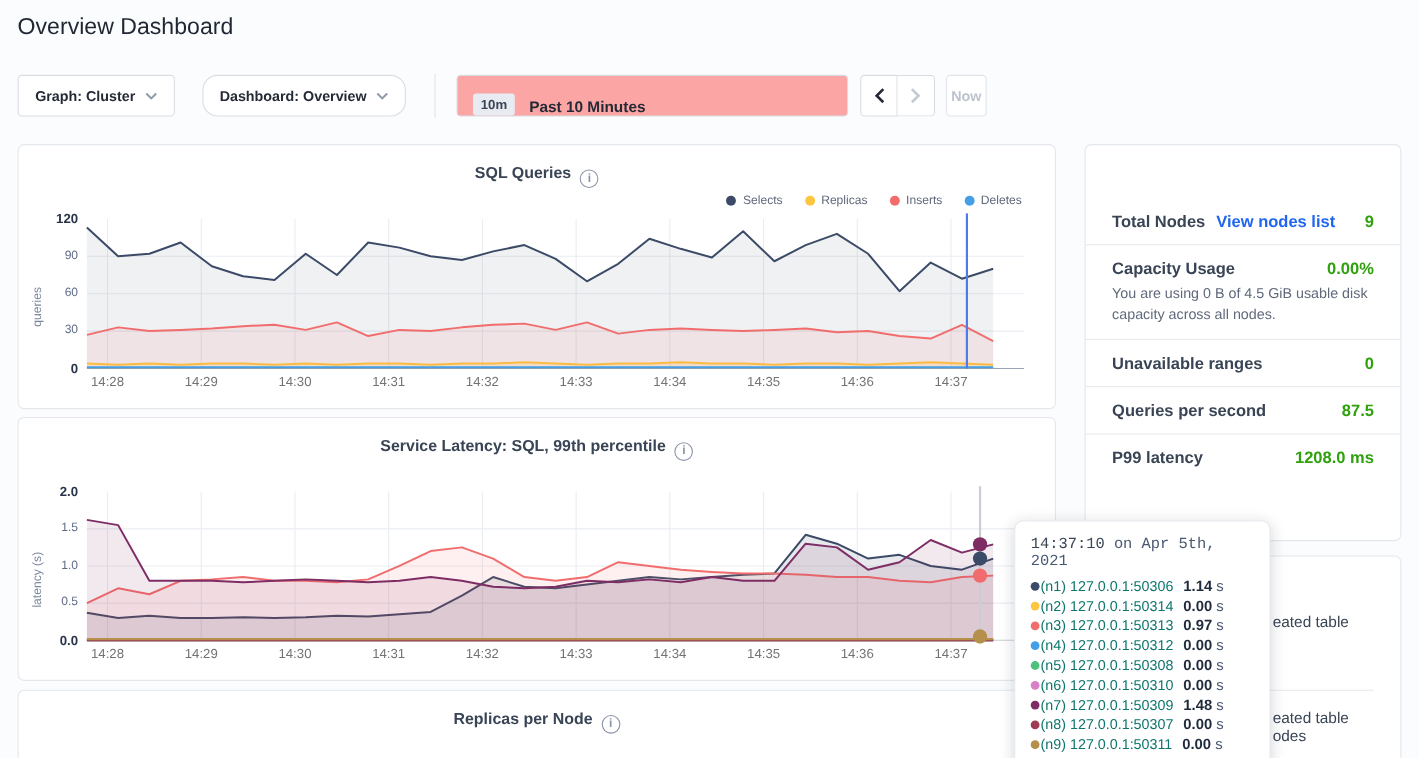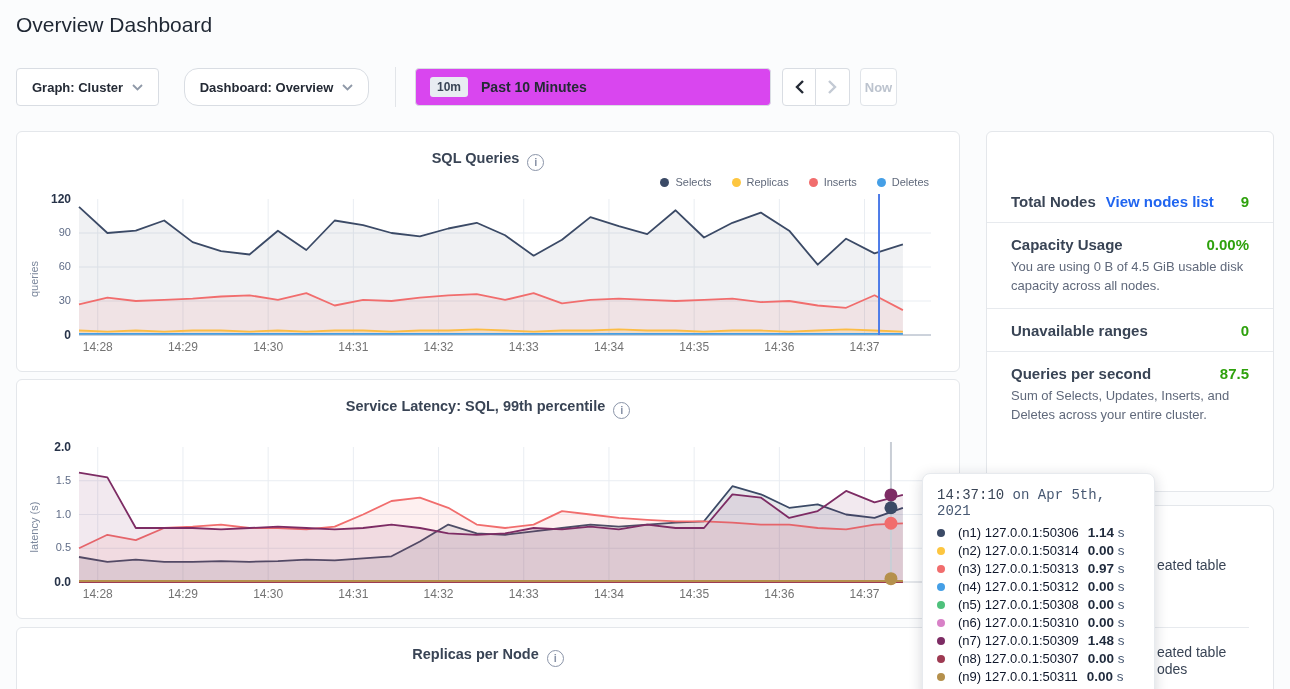--- a/index.html
+++ b/index.html
@@ -7,22 +7,22 @@
   .page { position:relative; width:1290px; height:689px; overflow:hidden; background:#fbfcfd; }
 
   .page-title { position:absolute; left:16px; top:13px; font-size:21px; font-weight:500; color:#1f2733; }
 
   .btn { position:absolute; top:68px; height:38px; background:#fff; border:1px solid #d9dde3;
          border-radius:4px; display:flex; align-items:center; justify-content:center;
          font-size:13px; font-weight:700; color:#242a35; cursor:pointer; }
   .btn .chev { margin-left:9px; }
   .ctrl-divider { position:absolute; left:395px; top:67px; width:1px; height:40px; background:#e2e5e9; }
 
-  .time-sel { position:absolute; left:415px; top:68px; width:356px; height:38px; background:#d946ef;
-              border:1px solid #d9dde3; border-radius:4px; display:flex; align-items:center;
+  .time-sel { position:absolute; left:415px; top:68px; width:356px; height:38px; background:#fca5a5;
+              border:1px solid #d9dde3; border-radius:4px; display:flex; align-items:flex-end;
               padding:0 14px; cursor:pointer; }
   .time-chip { background:#e8ecf2; border-radius:3px; font-size:12px; font-weight:700; color:#394455;
                padding:3px 7px; margin-right:13px; }
   .time-label { font-size:14px; font-weight:700; color:#242a35; }
   .time-sel .chev { margin-left:auto; }
 
   .arrow-group { position:absolute; left:782px; top:68px; display:flex; }
   .arrow-btn { width:34px; height:38px; background:#fff; border:1px solid #d9dde3;
                display:flex; align-items:center; justify-content:center; cursor:pointer; }
   .arrow-btn.prev { border-radius:4px 0 0 4px; }
@@ -66,21 +66,21 @@
   .ev-divider { position:absolute; left:24px; right:24px; height:1px; background:#e7eaee; }
 
   
   .tooltip { position:absolute; left:922px; top:473px; width:233px; background:#fff;
              border:1px solid #e7eaee; border-radius:8px; box-shadow:0 3px 14px rgba(20,30,50,.18);
              padding:13px 14px; z-index:10; }
   .tt-head { font-size:14px; color:#475872; margin-bottom:6px;font-family:Liberation Mono, monospace; }
   .tt-head .tt-time { color:#394455; }
   .tt-row { display:flex; align-items:center; margin:3px 0; }
   .tt-dot { width:8px; height:8px; border-radius:50%; flex:none; }
-  .tt-label { font-size:13px; color:#0f172a; margin-left:13px; white-space:nowrap; }
+  .tt-label { font-size:13px; color:#0f766e; margin-left:1px; white-space:nowrap; }
   .tt-val { font-size:13.5px; font-weight:700; color:#1f2a3c; margin-left:9px; }
   .tt-unit { font-weight:400; color:#475872; }
 </style>
 </head>
 <body>
 
 <div class="page">
 
   <h1 class="page-title">Overview Dashboard</h1>
 
@@ -276,21 +276,26 @@
         <div class="sum-line">
           <span class="sum-label">Unavailable ranges</span>
           <span class="sum-value">0</span>
         </div>
       </div>
       <div class="sum-row">
         <div class="sum-line">
           <span class="sum-label">Queries per second</span>
           <span class="sum-value">87.5</span>
         </div>
-        <div class="sum-sub">Sum of Selects, Updates, Inserts, and Deletes across your entire cluster.</div>
+      </div>
+      <div class="sum-row">
+        <div class="sum-line">
+          <span class="sum-label">P99 latency</span>
+          <span class="sum-value">1208.0 ms</span>
+        </div>
       </div>
     </div>
   </div>
 
   <div class="card" style="left:986px;top:505px;width:288px;height:220px;">
     <div class="panel-heading">Events</div>
     <div class="ev-frag" style="top:51px;">eated table</div>
     <div class="ev-divider" style="top:121px;"></div>
     <div class="ev-frag" style="top:138px;">eated table</div>
     <div class="ev-frag" style="top:155px;">odes</div>

